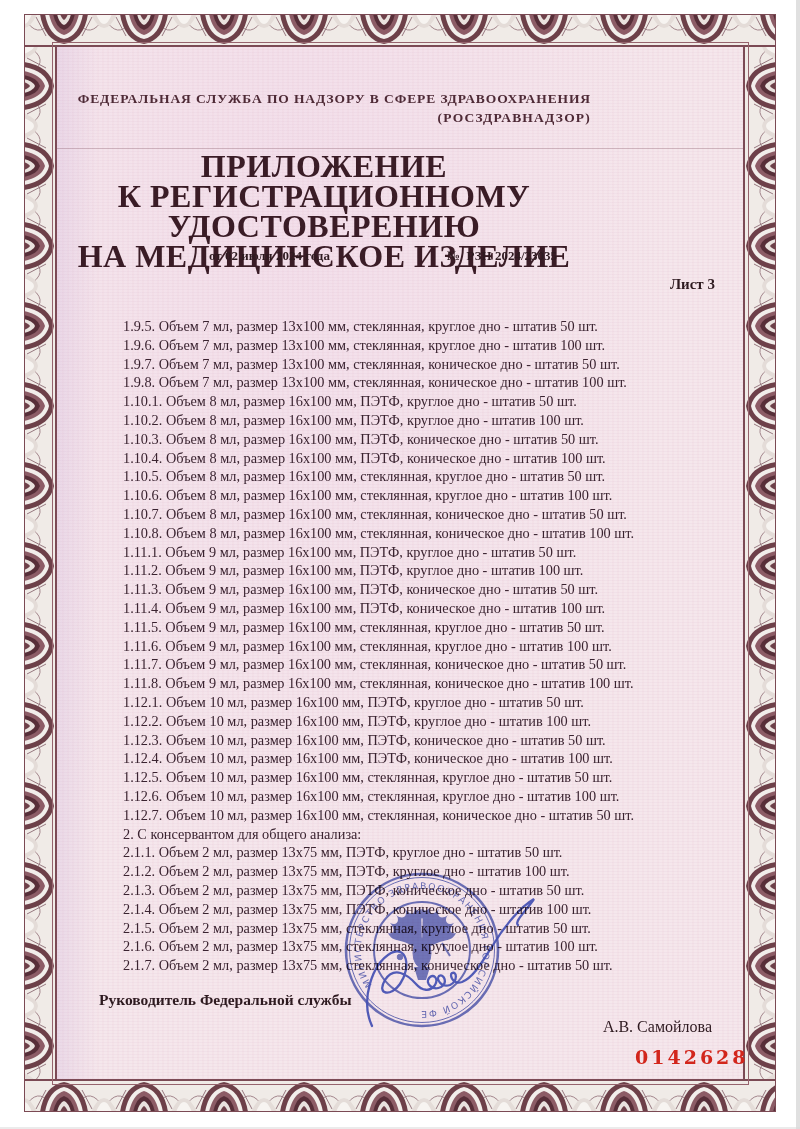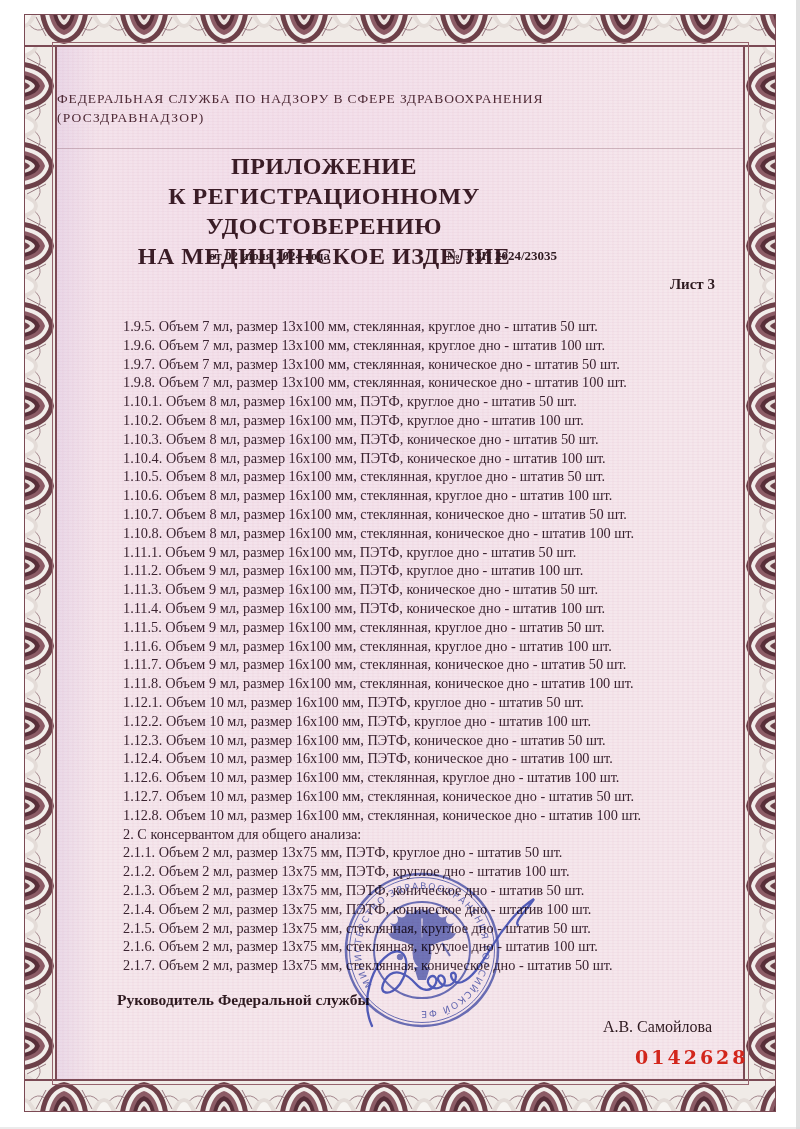--- a/index.html
+++ b/index.html
@@ -22,35 +22,35 @@
   .content{position:absolute;left:56px;top:46px;width:688px;height:1034px;border:1px solid #7d4b57;box-sizing:border-box;
     background-color:#f5e7ec;
     background-image:
       linear-gradient(90deg,rgba(196,168,214,.22),rgba(196,168,214,0) 6%),
       repeating-linear-gradient(0deg,rgba(214,180,204,.12) 0 1px,rgba(0,0,0,0) 1px 3px),
       repeating-linear-gradient(90deg,rgba(236,193,203,.12) 0 2px,rgba(0,0,0,0) 2px 5px),
       radial-gradient(ellipse at 35% 15%,rgba(240,214,233,.5),rgba(240,214,233,0) 60%);
   }
   .crease{position:absolute;left:0;top:101px;width:100%;height:1px;background:rgba(130,86,98,.32);}
 
-  .agency{position:absolute;left:0;top:42px;width:534px;text-align:left;color:#4e2a36;font-size:13.5px;letter-spacing:.9px;line-height:19px;}
+  .agency{position:absolute;left:0;top:42px;width:534px;text-align:right;color:#4e2a36;font-size:13.5px;letter-spacing:.9px;line-height:19px;font-weight:bold;}
   .agency .l2{letter-spacing:1.2px;}
 
-  .doc-title{position:absolute;left:0;top:104px;width:534px;text-align:center;color:#3a1c26;font-weight:bold;font-size:24px;line-height:30px;letter-spacing:.5px;}
+  .doc-title{position:absolute;left:0;top:104px;width:534px;text-align:center;color:#3a1c26;font-weight:bold;font-size:32px;line-height:30px;letter-spacing:.5px;}
 
   .date-row{position:absolute;top:201px;left:0;width:100%;height:22px;color:#2e1a20;font-weight:bold;font-size:13px;}
   .date{position:absolute;left:152px;}
   .regnum{position:absolute;left:390px;}
 
   .sheet-label{position:absolute;top:229px;right:28px;color:#2e1a20;font-weight:bold;font-size:15px;}
 
   .items{position:absolute;left:42px;top:270px;width:640px;color:#3a2330;font-size:14.3px;line-height:18.8px;}
   .item{white-space:nowrap;margin-left:24px;}
 
-  .signer{position:absolute;left:42px;top:943px;color:#2e1a20;font-weight:bold;font-size:15.5px;line-height:20px;margin-left:18px;}
+  .signer{position:absolute;left:42px;top:943px;color:#2e1a20;font-weight:bold;font-size:15.5px;line-height:20px;}
   .signer-name{position:absolute;right:31px;top:971px;color:#2e1a20;font-weight:normal;font-size:16px;}
 
   .serial{position:absolute;left:578px;top:999px;color:#d2261c;font-family:"DejaVu Serif","Liberation Serif",serif;font-weight:bold;font-size:19px;letter-spacing:3px;}
 
   .stamp-svg{position:absolute;left:334px;top:854px;mix-blend-mode:multiply;opacity:.92;}
 </style>
 </head>
 <body>
 
 <div class="sheet">
@@ -184,23 +184,23 @@
         <div class="item">1.11.3. Объем 9 мл, размер 16х100 мм, ПЭТФ, коническое дно - штатив 50 шт.</div>
         <div class="item">1.11.4. Объем 9 мл, размер 16х100 мм, ПЭТФ, коническое дно - штатив 100 шт.</div>
         <div class="item">1.11.5. Объем 9 мл, размер 16х100 мм, стеклянная, круглое дно - штатив 50 шт.</div>
         <div class="item">1.11.6. Объем 9 мл, размер 16х100 мм, стеклянная, круглое дно - штатив 100 шт.</div>
         <div class="item">1.11.7. Объем 9 мл, размер 16х100 мм, стеклянная, коническое дно - штатив 50 шт.</div>
         <div class="item">1.11.8. Объем 9 мл, размер 16х100 мм, стеклянная, коническое дно - штатив 100 шт.</div>
         <div class="item">1.12.1. Объем 10 мл, размер 16х100 мм, ПЭТФ, круглое дно - штатив 50 шт.</div>
         <div class="item">1.12.2. Объем 10 мл, размер 16х100 мм, ПЭТФ, круглое дно - штатив 100 шт.</div>
         <div class="item">1.12.3. Объем 10 мл, размер 16х100 мм, ПЭТФ, коническое дно - штатив 50 шт.</div>
         <div class="item">1.12.4. Объем 10 мл, размер 16х100 мм, ПЭТФ, коническое дно - штатив 100 шт.</div>
+        <div class="item">1.12.5. Объем 10 мл, размер 16х100 мм, стеклянная, круглое дно - штатив 50 шт.</div>
         <div class="item">1.12.6. Объем 10 мл, размер 16х100 мм, стеклянная, круглое дно - штатив 100 шт.</div>
         <div class="item">1.12.7. Объем 10 мл, размер 16х100 мм, стеклянная, коническое дно - штатив 50 шт.</div>
-        <div class="item">1.12.8. Объем 10 мл, размер 16х100 мм, стеклянная, коническое дно - штатив 100 шт.</div>
         <div class="item">2. С консервантом для общего анализа:</div>
         <div class="item">2.1.1. Объем 2 мл, размер 13х75 мм, ПЭТФ, круглое дно - штатив 50 шт.</div>
         <div class="item">2.1.2. Объем 2 мл, размер 13х75 мм, ПЭТФ, круглое дно - штатив 100 шт.</div>
         <div class="item">2.1.3. Объем 2 мл, размер 13х75 мм, ПЭТФ, коническое дно - штатив 50 шт.</div>
         <div class="item">2.1.4. Объем 2 мл, размер 13х75 мм, ПЭТФ, коническое дно - штатив 100 шт.</div>
         <div class="item">2.1.5. Объем 2 мл, размер 13х75 мм, стеклянная, круглое дно - штатив 50 шт.</div>
         <div class="item">2.1.6. Объем 2 мл, размер 13х75 мм, стеклянная, круглое дно - штатив 100 шт.</div>
         <div class="item">2.1.7. Объем 2 мл, размер 13х75 мм, стеклянная, коническое дно - штатив 50 шт.</div>
       </div>
 

